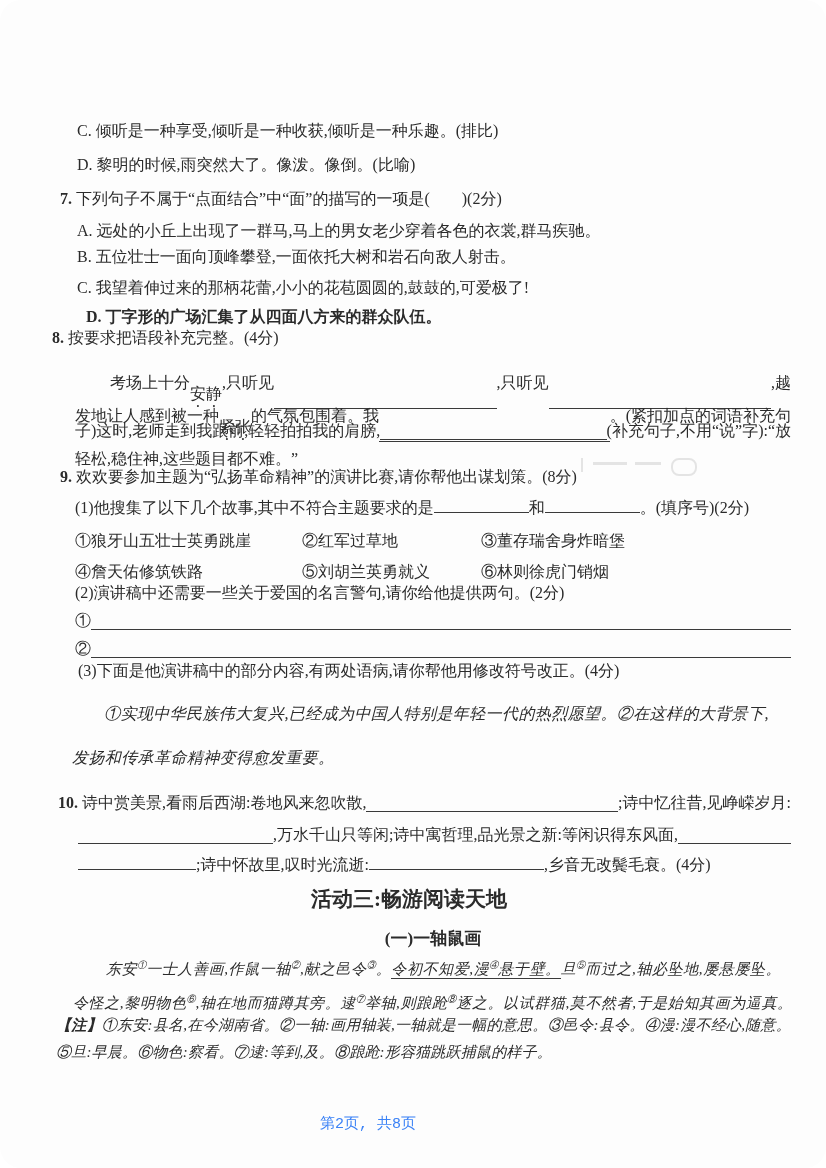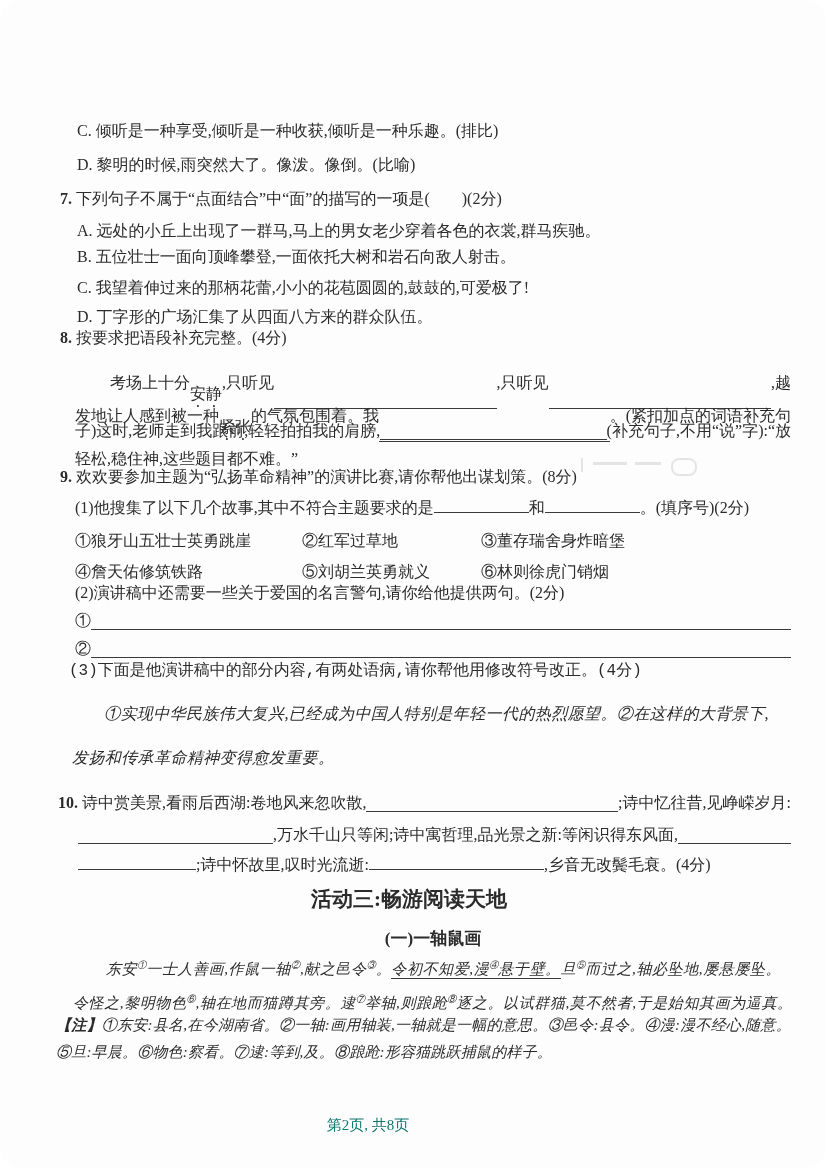--- a/index.html
+++ b/index.html
@@ -18,21 +18,21 @@
     -webkit-text-emphasis:filled dot;-webkit-text-emphasis-position:under;
     text-emphasis:filled dot;text-emphasis-position:under left;margin-top:28px;
   }
   .kai{font-style:italic;}
   .sup{font-size:9px;vertical-align:6px;letter-spacing:0;}
   .upass{border-bottom:1px solid #3a3a3a;padding-bottom:1px;}
   .title{width:738px;text-align:center;font-weight:bold;font-size:21px;padding-left:40px;}
   .subtitle{width:826px;text-align:center;font-weight:bold;font-size:17px;padding-left:20px;}
   .passage{line-height:30px;font-size:15px;letter-spacing:0.6px;}
   .pnotes{line-height:27px;font-size:15px;letter-spacing:0.2px;white-space:normal;text-align:justify;}
-  .footer{width:736px;text-align:center;font-family:Liberation Serif, serif;font-size:15px;color:#0f766e;}
+  .footer{width:736px;text-align:center;font-family:Liberation Mono, monospace;font-size:15px;color:#3b82f6;}
   .speech{font-size:16px;letter-spacing:0.4px;line-height:24px;}
   .artifact{position:absolute;opacity:0.14;}
   .artifact .b1{position:absolute;left:18px;top:4px;width:34px;height:3px;background:#555;}
   .artifact .b2{position:absolute;left:60px;top:4px;width:26px;height:3px;background:#555;}
   .artifact .b3{position:absolute;left:96px;top:0;width:22px;height:14px;border:2px solid #555;border-radius:8px;background:transparent;}
   .artifact .b4{position:absolute;left:0;top:0;width:6px;height:14px;border-right:2px solid #555;}
 </style>
 </head>
 <body>
 
@@ -40,23 +40,23 @@
 
   <div class="abs" style="left:77px;top:120px;"><span>C. 倾听是一种享受,倾听是一种收获,倾听是一种乐趣。(排比)</span></div>
   <div class="abs" style="left:77px;top:154px;"><span>D. 黎明的时候,雨突然大了。像泼。像倒。(比喻)</span></div>
 
   <div class="abs" style="left:60px;top:188px;">
     <span class="qnum">7.</span><span>下列句子不属于“点面结合”中“面”的描写的一项是(　　)(2分)</span>
   </div>
   <div class="abs" style="left:77px;top:220px;"><span>A. 远处的小丘上出现了一群马,马上的男女老少穿着各色的衣裳,群马疾驰。</span></div>
   <div class="abs" style="left:77px;top:246px;"><span>B. 五位壮士一面向顶峰攀登,一面依托大树和岩石向敌人射击。</span></div>
   <div class="abs" style="left:77px;top:277px;"><span>C. 我望着伸过来的那柄花蕾,小小的花苞圆圆的,鼓鼓的,可爱极了!</span></div>
-  <div class="abs" style="left:77px;top:306px;"><span>D. 丁字形的广场汇集了从四面八方来的群众队伍。</span></div>
+  <div class="abs" style="left:86px;top:306px;font-weight:bold;"><span>D. 丁字形的广场汇集了从四面八方来的群众队伍。</span></div>
 
-  <div class="abs" style="left:60px;top:327px;">
+  <div class="abs" style="left:52px;top:327px;">
     <span class="qnum">8.</span><span>按要求把语段补充完整。(4分)</span>
   </div>
   <div class="abs flexline" style="left:75px;top:355px;width:716px;">
     <span style="margin-left:35px;">考场上十分</span>
       <span class="dots">安静</span>
       <span>,只听见</span>
       <span class="grow"></span>
       <span>,只听见</span>
       <span class="grow"></span>
       <span>,越</span>
@@ -100,21 +100,21 @@
   </div>
   <div class="abs" style="left:75px;top:582px;"><span>(2)演讲稿中还需要一些关于爱国的名言警句,请你给他提供两句。(2分)</span></div>
   <div class="abs flexline" style="left:75px;top:610px;width:716px;">
     <span>①</span>
       <span class="grow"></span>
   </div>
   <div class="abs flexline" style="left:75px;top:638px;width:716px;">
     <span>②</span>
       <span class="grow"></span>
   </div>
-  <div class="abs" style="left:69px;top:660px;font-family:Liberation Mono, monospace;"><span>(3)下面是他演讲稿中的部分内容,有两处语病,请你帮他用修改符号改正。(4分)</span></div>
+  <div class="abs" style="left:78px;top:660px;"><span>(3)下面是他演讲稿中的部分内容,有两处语病,请你帮他用修改符号改正。(4分)</span></div>
   <div class="abs kai speech" style="left:75px;top:702px;"><span style="margin-left:29px;">①实现中华民族伟大复兴,已经成为中国人特别是年轻一代的热烈愿望。②在这样的大背景下,</span></div>
   <div class="abs kai speech" style="left:72px;top:746px;"><span>发扬和传承革命精神变得愈发重要。</span></div>
 
   <div class="abs flexline" style="left:58px;top:792px;width:733px;">
     <span class="qnum">10.</span>
       <span>诗中赏美景,看雨后西湖:卷地风来忽吹散,</span>
       <span class="grow"></span>
       <span>;诗中忆往昔,见峥嵘岁月:</span>
   </div>
   <div class="abs flexline" style="left:78px;top:824px;width:713px;">

